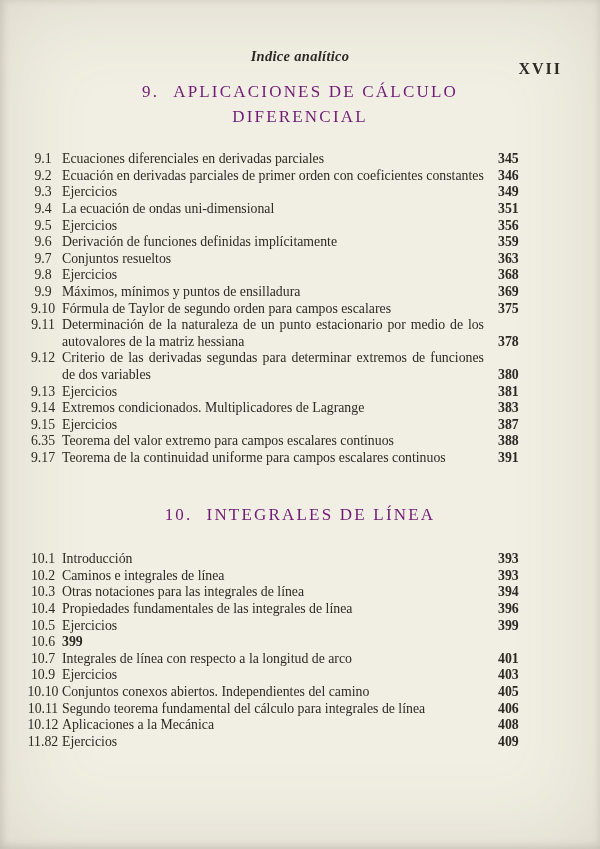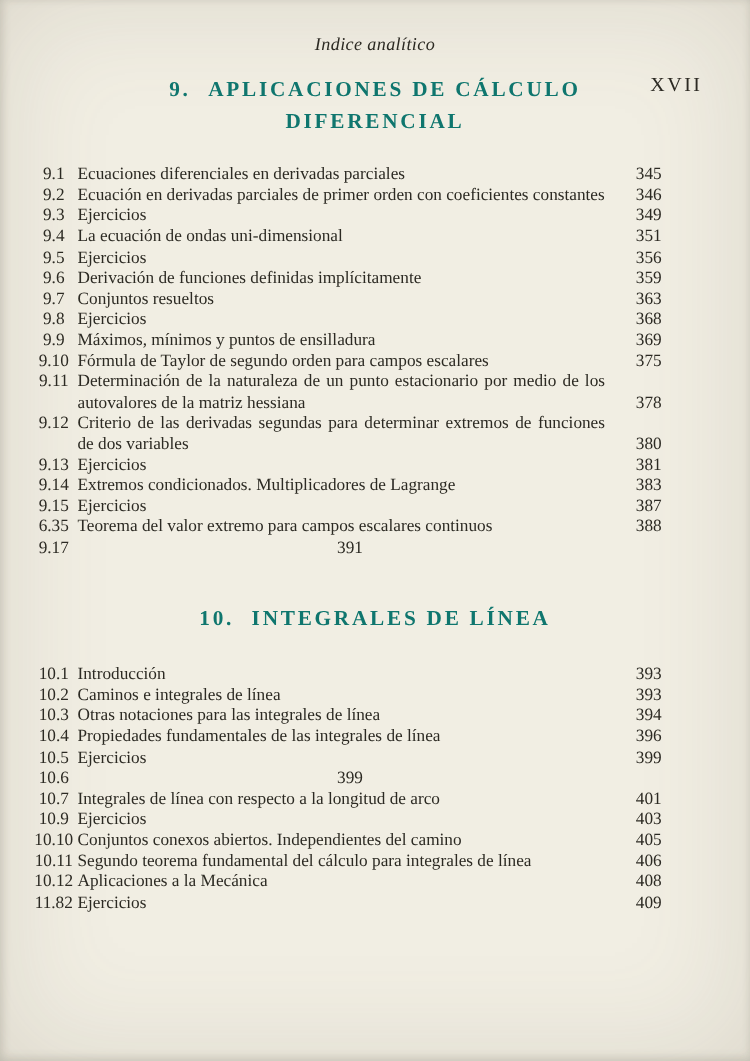--- a/index.html
+++ b/index.html
@@ -17,46 +17,47 @@
     overflow: hidden;
     font-family: "Liberation Serif", "DejaVu Serif", serif;
     color: #2c2a23;
     box-shadow: inset 0 0 90px rgba(110, 100, 78, 0.16),
                 inset 0 -3px 8px rgba(60, 55, 40, 0.12),
                 inset 3px 0 8px rgba(60, 55, 40, 0.08);
   }
   
   .running-head {
     position: relative;
-    padding-top: 28px;
+    padding-top: 48px;
     height: 20px;
+    font-weight: bold;
   }
   .running-title {
     text-align: center;
     font-style: italic;
     font-size: 14.5px;
     letter-spacing: 0.3px;
   }
   .folio {
     position: absolute;
     right: 38px;
     top: 60px;
     font-size: 16px;
     letter-spacing: 2px;
   }
   
   .section-heading {
     max-width: 420px;
     margin: 12px auto 0 auto;
     text-align: center;
     font-size: 17px;
-    font-weight: 700;
+    font-weight: 400;
     letter-spacing: 2.2px;
     line-height: 1.45;
-    color: #0f766e;
+    color: #701a75;
   }
   .section-heading .ch-num {
     margin-right: 14px;
   }
   .section--second .section-heading {
     margin-top: 36px;
   }
   
   .entries {
     margin: 22px 60px 0 24px;
@@ -72,22 +73,23 @@
   }
   .row .num {
     text-align: center;
   }
   .row .title {
     text-align: justify;
     padding-right: 14px;
     hyphens: none;
   }
   .row .pg {
-    text-align: center;
+    text-align: left;
     align-self: end;
+    font-weight: bold;
   }
 </style>
 </head>
 <body>
 
 <div class="page">
 
   <header class="running-head">
     <div class="running-title">Indice analítico</div>
     <div class="folio">XVII</div>
@@ -189,20 +191,21 @@
   </div>
 
   <div class="row">
     <span class="num">6.35</span>
     <span class="title">Teorema del valor extremo para campos escalares continuos</span>
     <span class="pg">388</span>
   </div>
 
   <div class="row">
     <span class="num">9.17</span>
+    <span class="title">Teorema de la continuidad uniforme para campos escalares continuos</span>
     <span class="pg">391</span>
   </div>
 </div>
   </section>
 
   <section class="section section--second">
     <h2 class="section-heading">
       <span class="ch-num">10.</span><span class="ch-title">INTEGRALES DE LÍNEA</span>
     </h2>
     <div class="entries">

